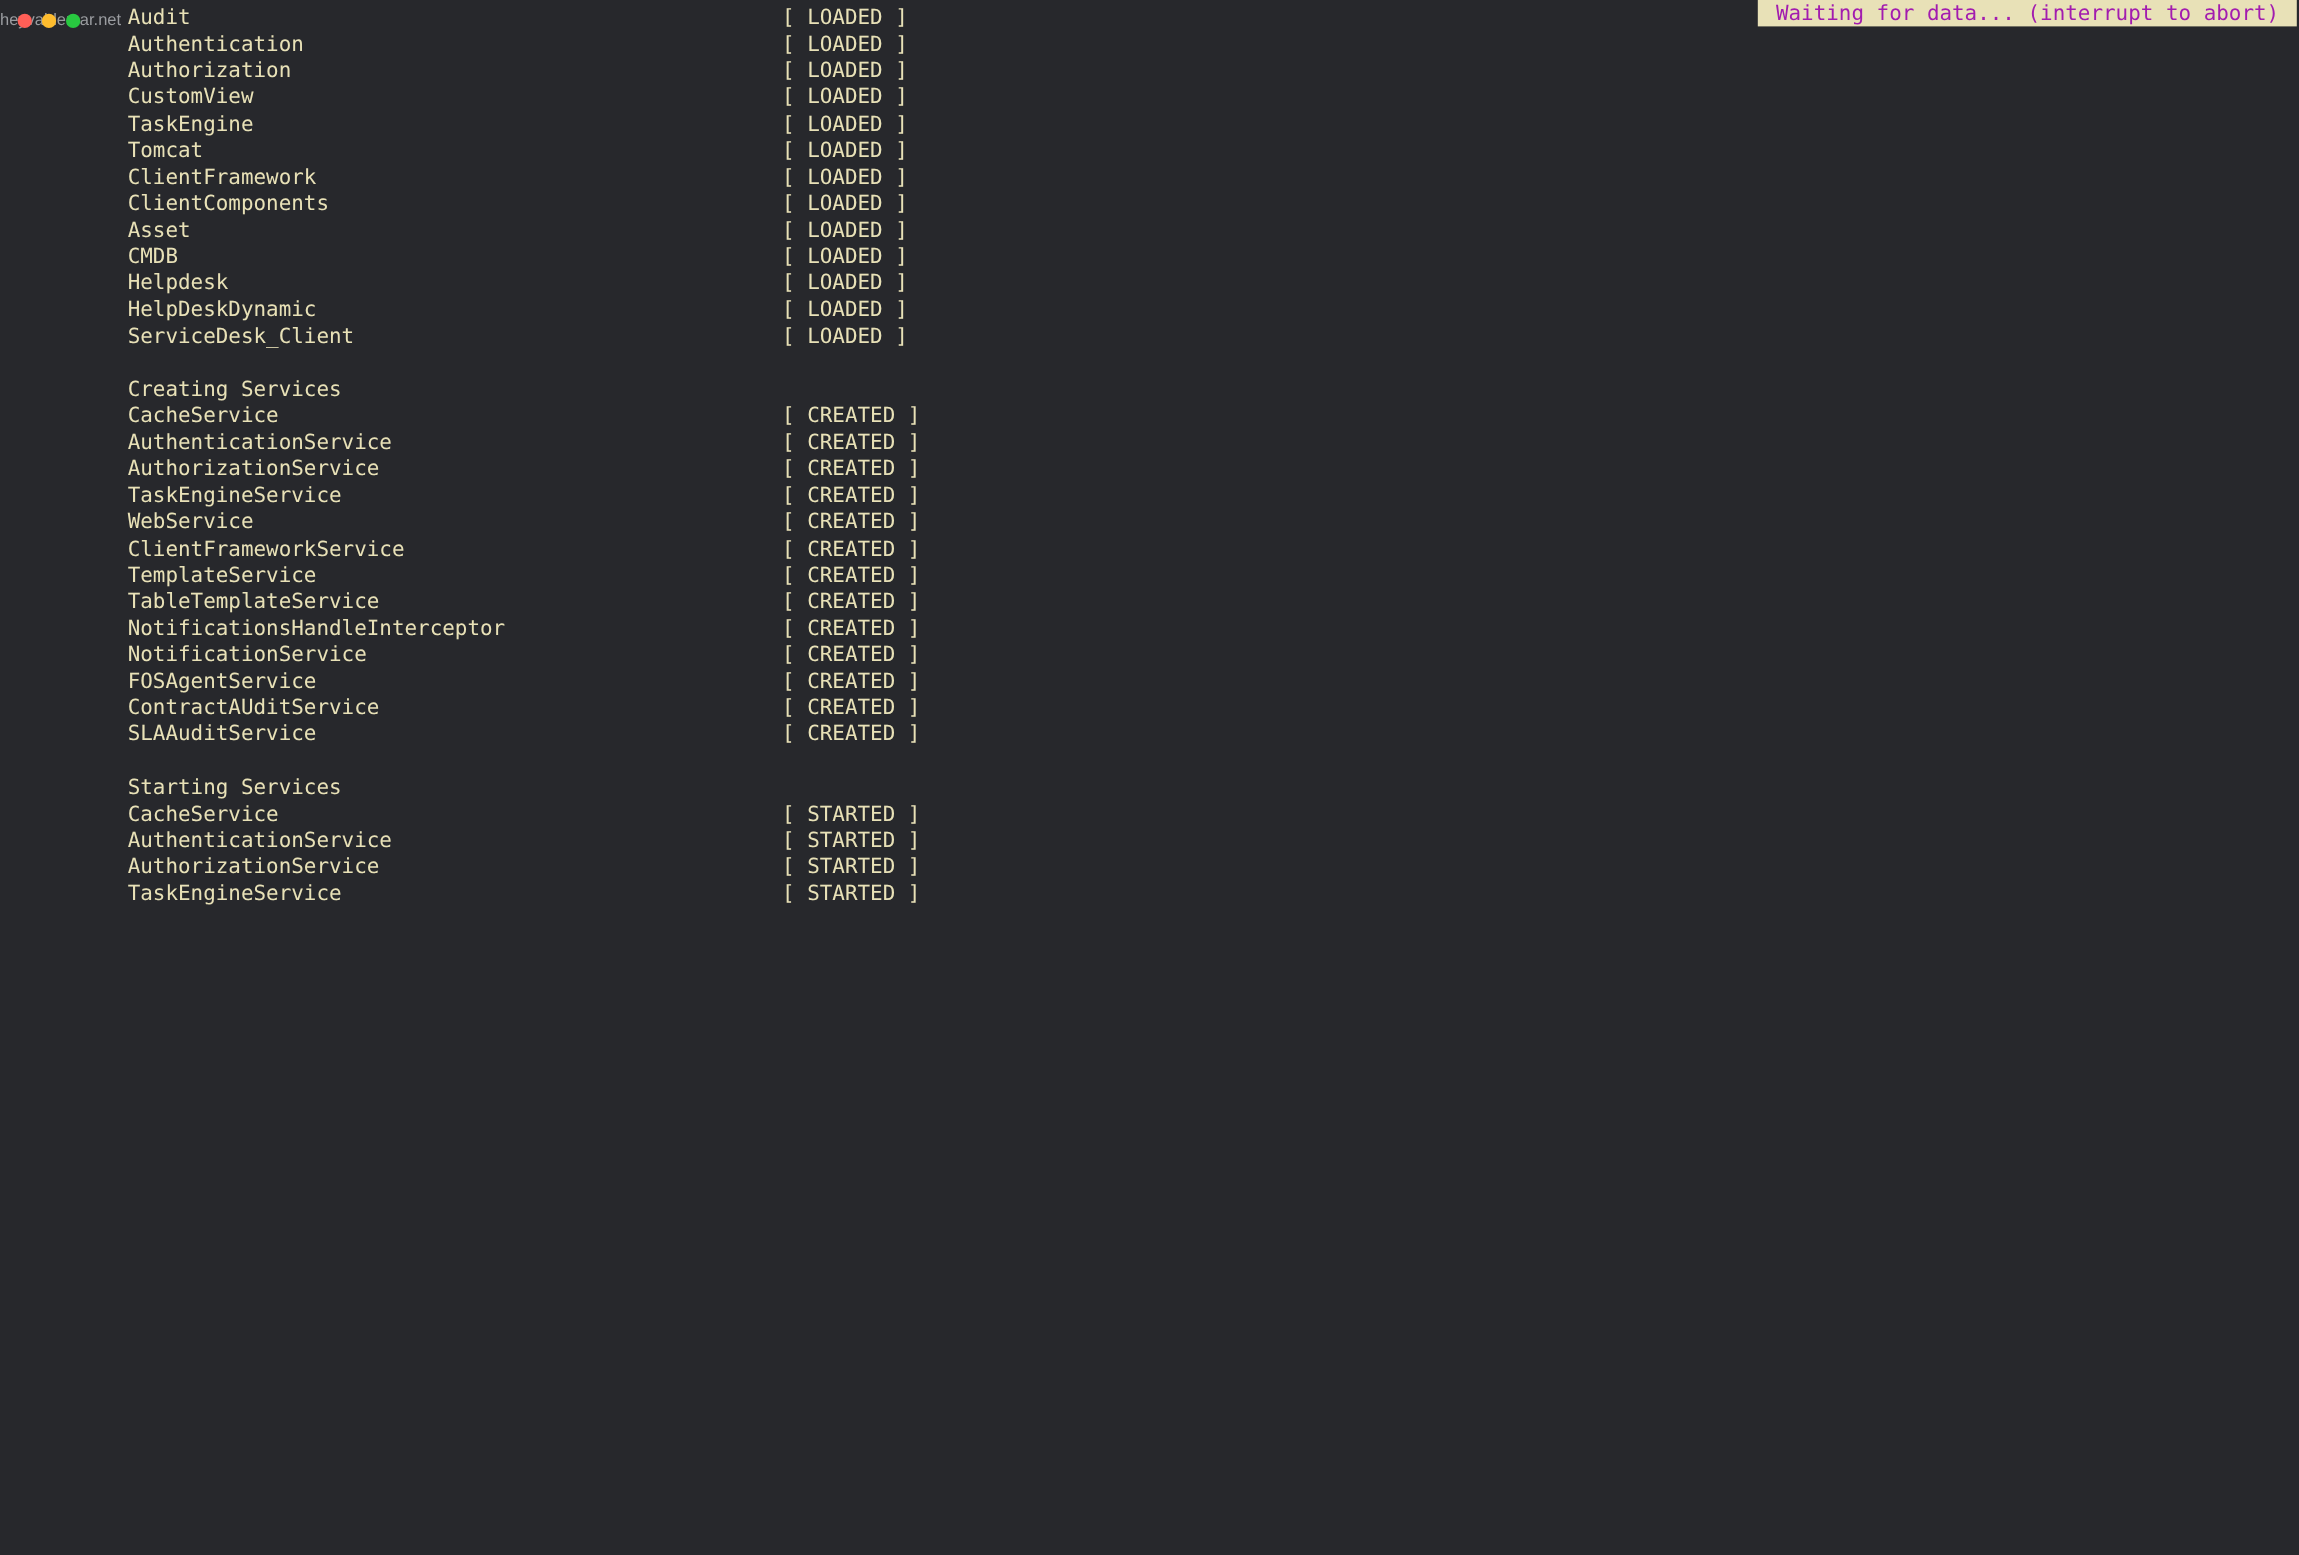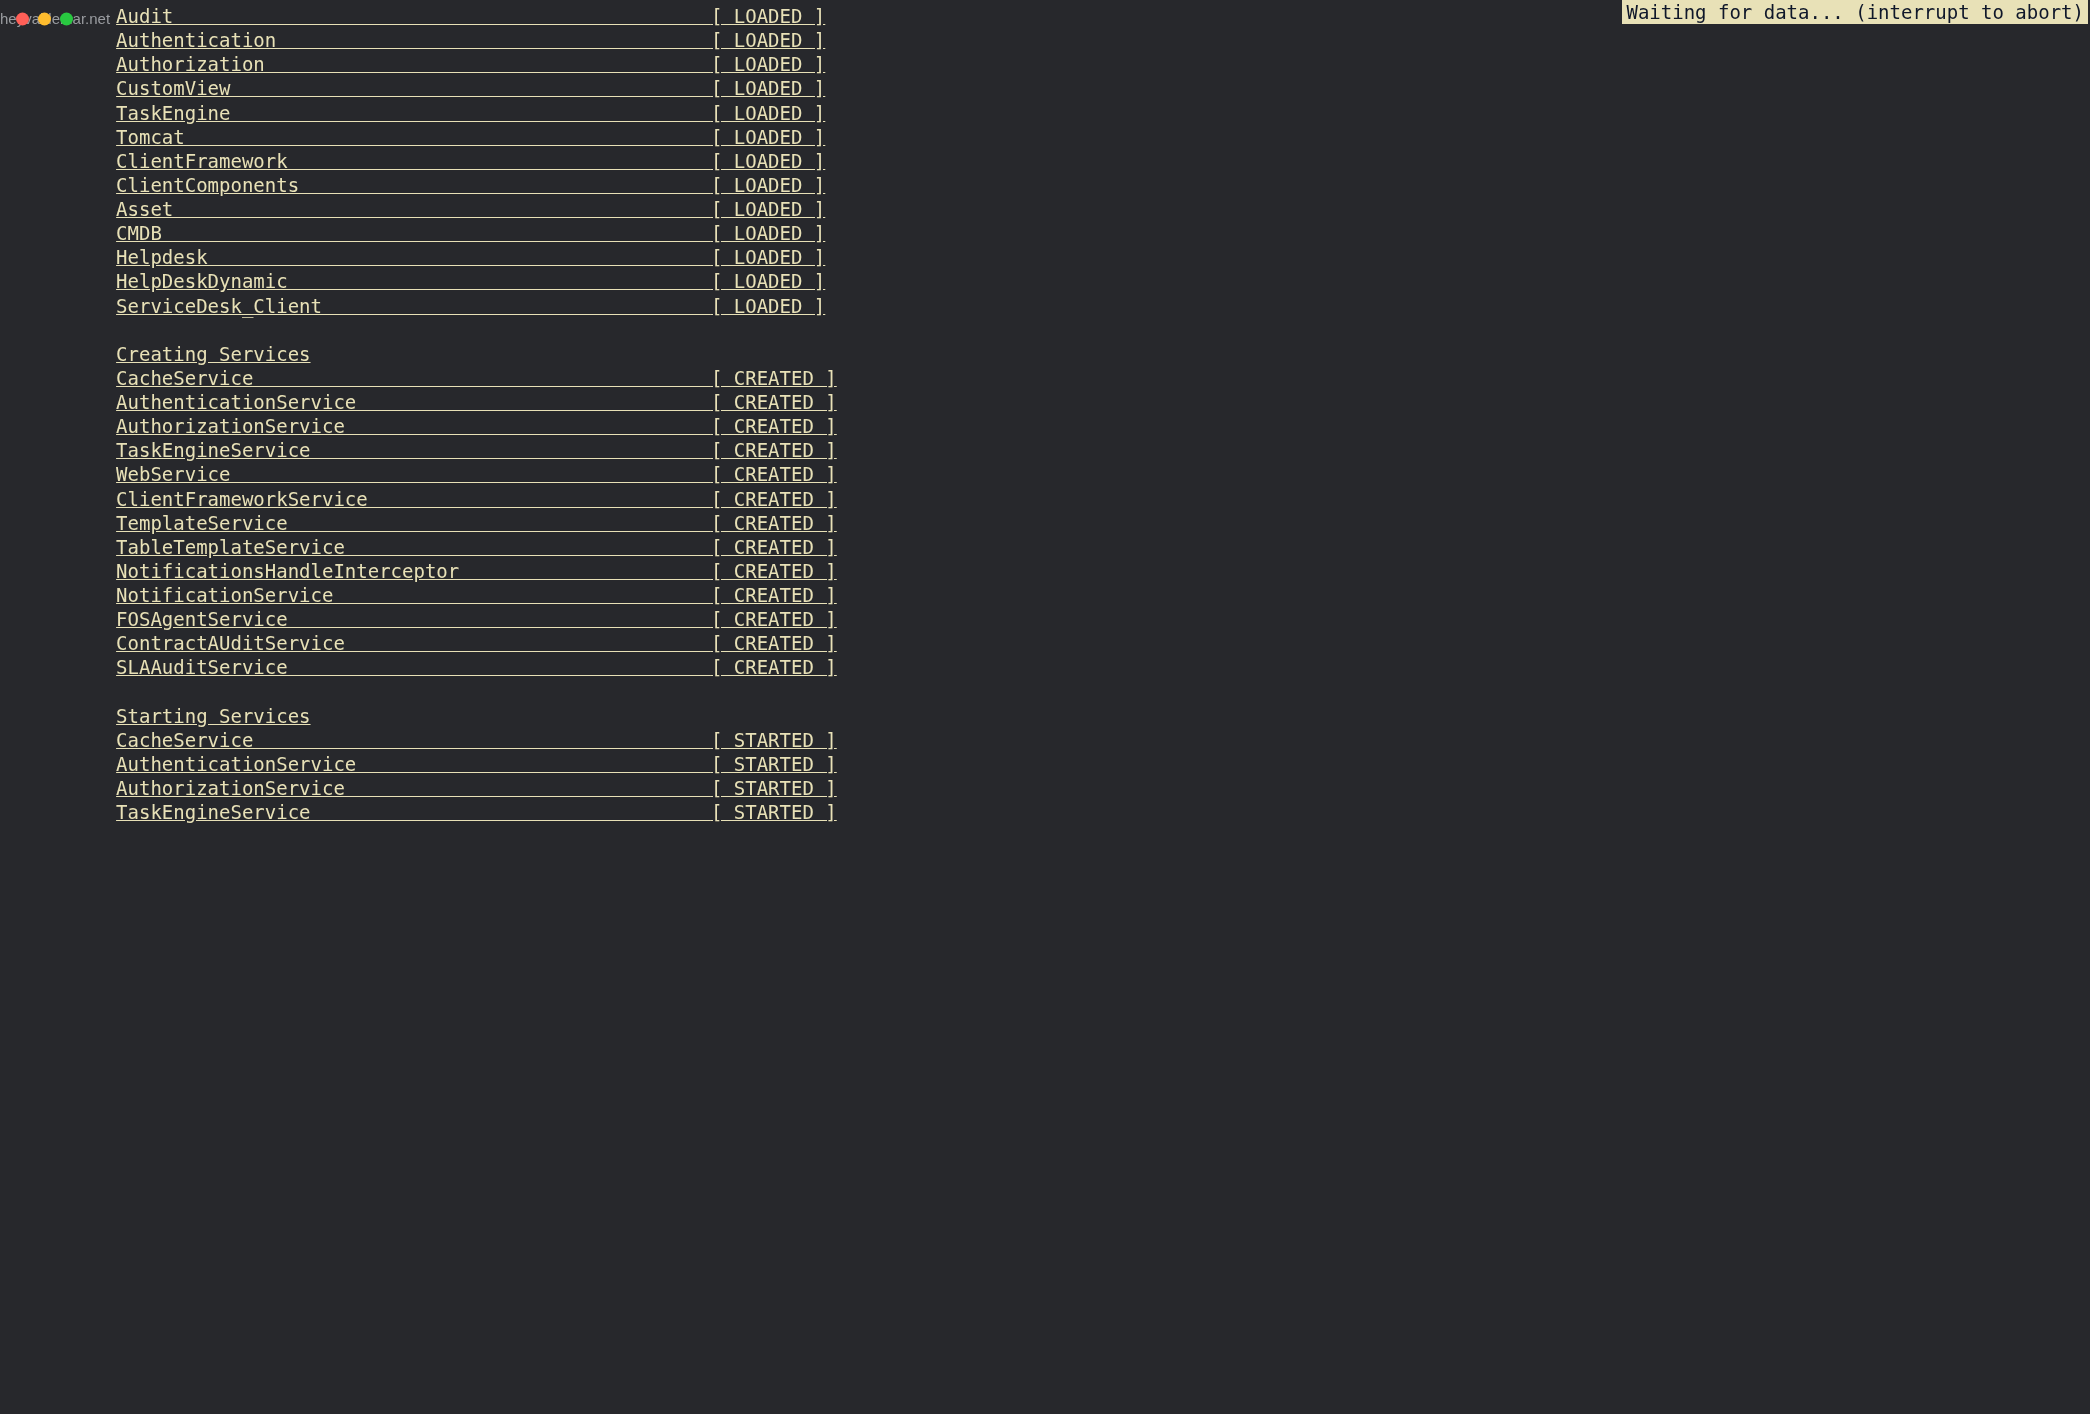--- a/index.html
+++ b/index.html
@@ -45,30 +45,29 @@
   .title {
     color: #9a9ca0;
     font-size: 15px;
     font-family: -apple-system, BlinkMacSystemFont, "Segoe UI", sans-serif;
   }
   .terminal {
     flex: 1 1 auto;
     padding: 4px 6px 0 6px;
     white-space: pre;
     overflow: hidden;
-    text-decoration: underline;
   }
   .line { display: block; }
   .section-header { display: block; }
   .blank { display: block; height: 1.27em; }
   .status-line {
     display: inline-block;
     background: #e8e1b7;
-    color: #0f172a;
-    padding: 0 4px;
+    color: #a21caf;
+    padding: 0 16px;
   }
   .status-wrap {
     padding: 0 2px 2px 0px;
   }
 </style>
 </head>
 <body>
 
 <div class="window">
   <div class="titlebar">

